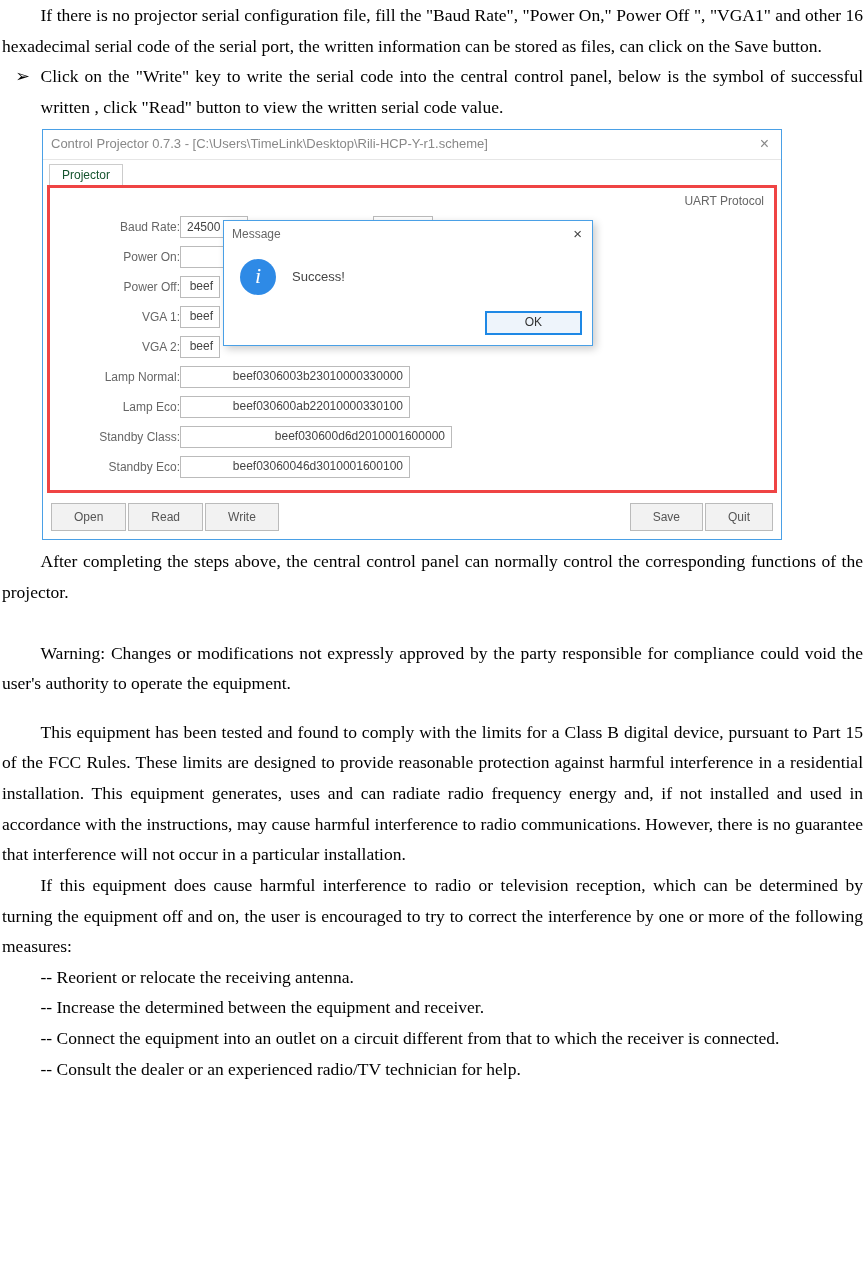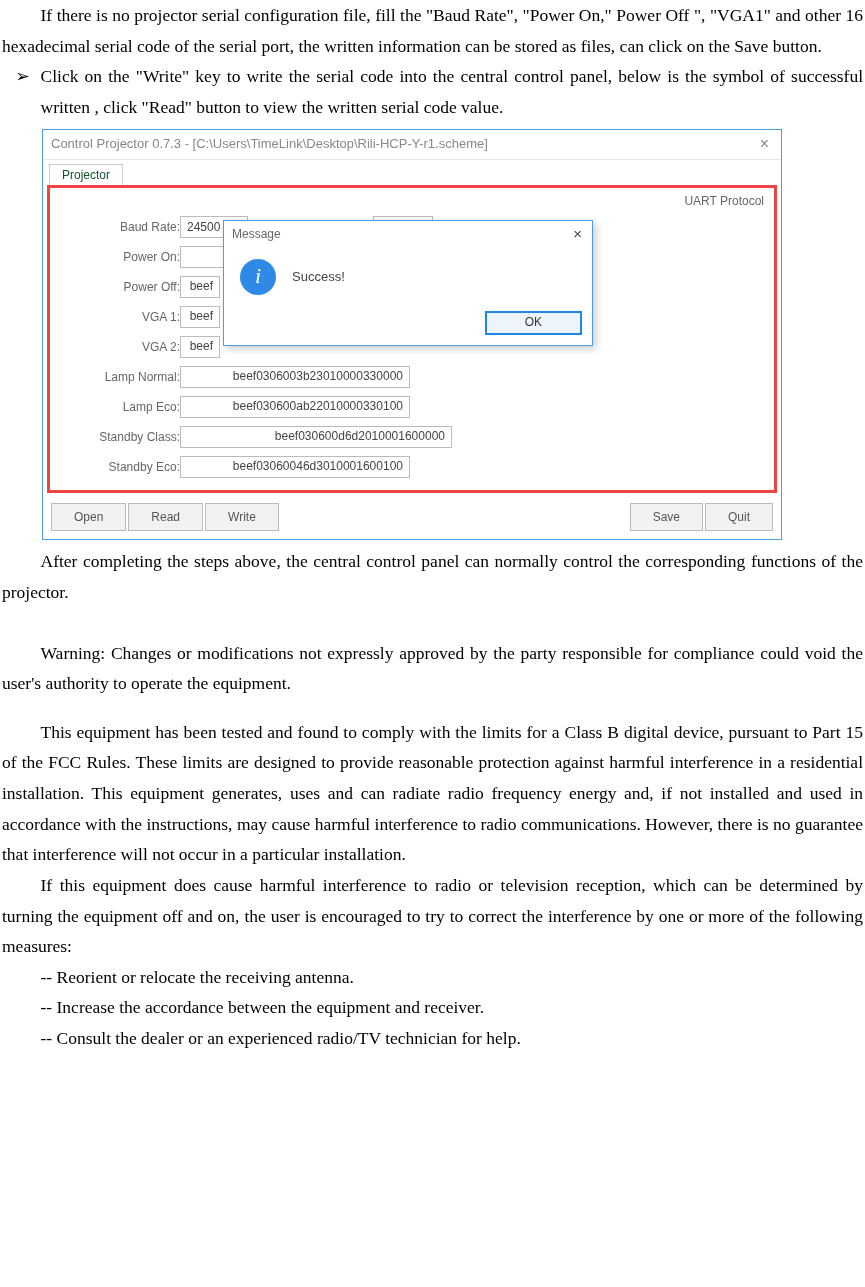--- a/index.html
+++ b/index.html
@@ -306,16 +306,17 @@
 
   <p class="para indent">Warning: Changes or modifications not expressly approved by the party responsible for compliance could void the user's authority to operate the equipment.</p>
 
   <div style="height:18px"></div>
 
   <p class="para indent">This equipment has been tested and found to comply with the limits for a Class B digital device, pursuant to Part 15 of the FCC Rules. These limits are designed to provide reasonable protection against harmful interference in a residential installation. This equipment generates, uses and can radiate radio frequency energy and, if not installed and used in accordance with the instructions, may cause harmful interference to radio communications. However, there is no guarantee that interference will not occur in a particular installation.</p>
 
   <p class="para indent">If this equipment does cause harmful interference to radio or television reception, which can be determined by turning the equipment off and on, the user is encouraged to try to correct the interference by one or more of the following measures:</p>
 
   <p class="para indent">-- Reorient or relocate the receiving antenna.</p>
-  <p class="para indent">-- Increase the accordance between the equipment and receiver.</p>
+  <p class="para indent">-- Increase the determined between the equipment and receiver.</p>
+  <p class="para"><span style="display:inline-block;width:2.2em"></span><span>-- Connect the equipment into an outlet on a circuit different from that to which the receiver is connected.</span></p>
   <p class="para indent">-- Consult the dealer or an experienced radio/TV technician for help.</p>
 
 </div>
 
 </body></html>

